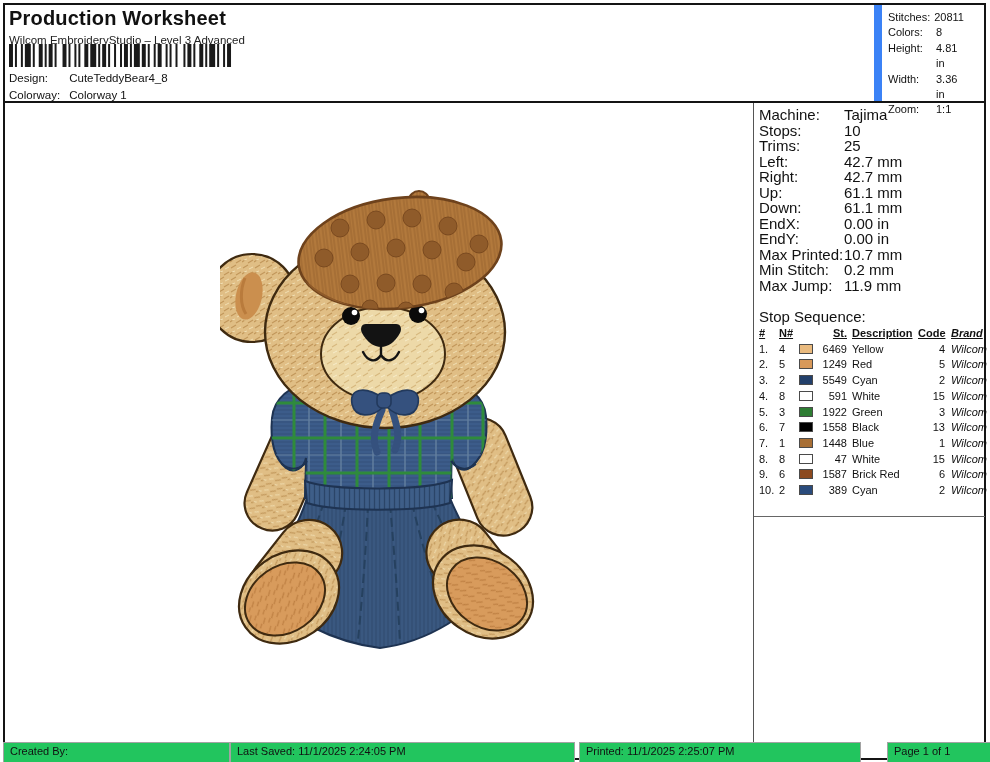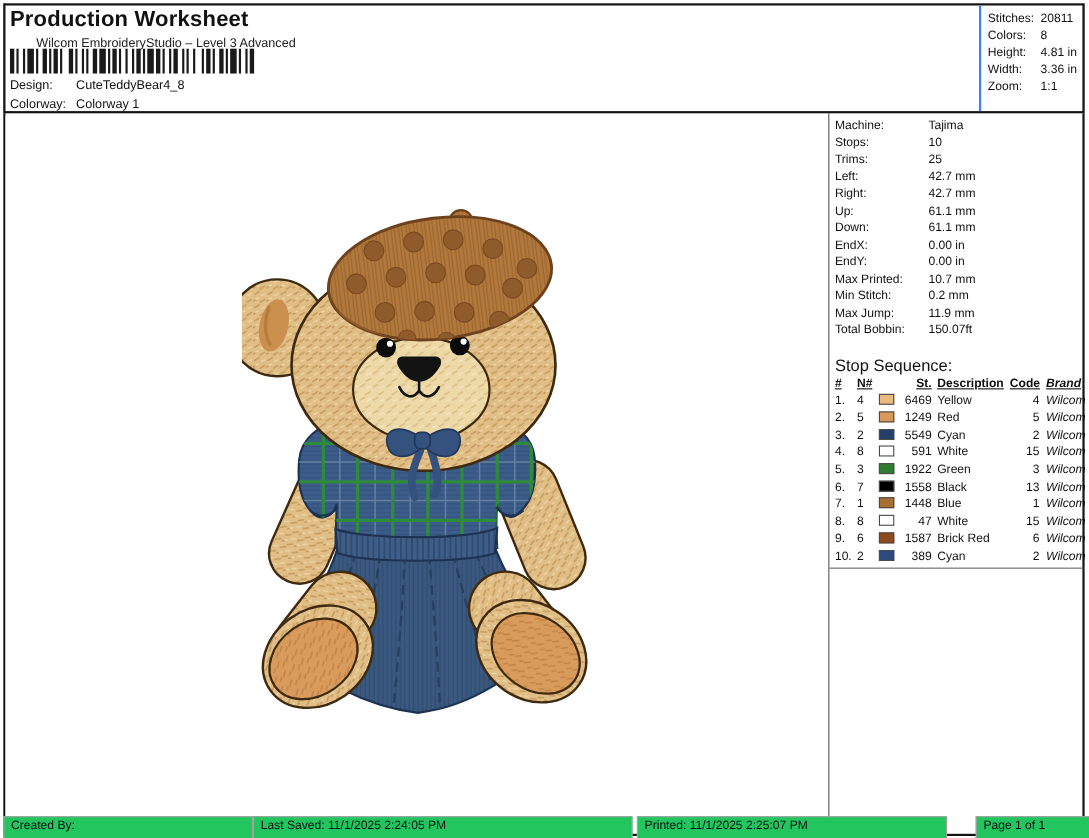--- a/index.html
+++ b/index.html
@@ -10,36 +10,36 @@
 
   
   .frame-left   { left:3px; top:3px; width:2px; height:757px; background:#141414; }
   .frame-right  { left:984px; top:3px; width:2px; height:757px; background:#141414; }
   .frame-bottom { left:3px; top:758px; width:983px; height:2px; background:#141414; }
 
   
   .header-box { left:3px; top:3px; width:983px; height:100px; border:2px solid #141414; background:#fff; }
   .header-left { position:absolute; left:4px; top:2px; }
   .title { font-size:20px; font-weight:bold; letter-spacing:.2px; }
-  .subtitle { font-size:11.5px; margin-top:4px; color:#222;margin-left:24px; }
+  .subtitle { font-size:11.5px; margin-top:4px; color:#222; }
   .barcode-wrap { position:absolute; left:4px; top:39px; width:224px; height:23px; }
   .kv { position:absolute; left:4px; font-size:11.5px; }
   .kv .k { display:inline-block; width:57px; }
-  .hdr-stats { position:absolute; right:0; top:0; bottom:0; width:94px; border-left:2px solid #3b82f6; padding:5px 4px 0 6px; }
+  .hdr-stats { position:absolute; right:16px; top:0; bottom:0; width:94px; border-left:8px solid #3b82f6; padding:5px 4px 0 6px; }
   .stat-row { display:flex; font-size:11px; line-height:15.4px; }
   .stat-row .k { width:48px; }
   .stat-row .v { flex:1; }
 
   
   .design-area { left:5px; top:105px; width:748px; height:637px; background:#fff; }
   .divider-v { left:753px; top:103px; width:1px; height:639px; background:#555; }
 
   
   .info-panel { left:754px; top:105px; width:230px; height:637px; padding:2px 0 0 5px; }
-  .mi-row { display:flex; font-size:11px; line-height:15.5px; }
+  .mi-row { display:flex; font-size:15px; line-height:15.5px; }
   .mi-row .k { width:85px; }
   .mi-row .v { flex:1; }
   .stop-seq-label { font-size:15px; line-height:15px; margin-top:16px; }
   .seq-table { margin-top:2px; }
   .seq-row, .seq-head { display:grid; grid-template-columns:20px 20px 18px 30px 71px 27px 42px;
     font-size:11px; line-height:15.7px; align-items:center; }
   .seq-head span { font-weight:bold; text-decoration:underline; }
   .c4,.c6 { text-align:right; }
   .c5 { padding-left:5px; }
   .c7 { padding-left:6px;font-style:italic; }
@@ -322,24 +322,20 @@
         <span class="v">10.7 mm</span>
       </div>
     <div class="mi-row">
         <span class="k">Min Stitch:</span>
         <span class="v">0.2 mm</span>
       </div>
     <div class="mi-row">
         <span class="k">Max Jump:</span>
         <span class="v">11.9 mm</span>
       </div>
-    <div class="mi-row">
-        <span class="k">Total Bobbin:</span>
-        <span class="v">150.07ft</span>
-      </div>
 
     <div class="stop-seq-label">Stop Sequence:</div>
 
     <div class="seq-table">
       <div class="seq-head">
         <span class="c1">#</span>
         <span class="c2">N#</span>
         <span class="c3"></span>
         <span class="c4">St.</span>
         <span class="c5">Description</span>

